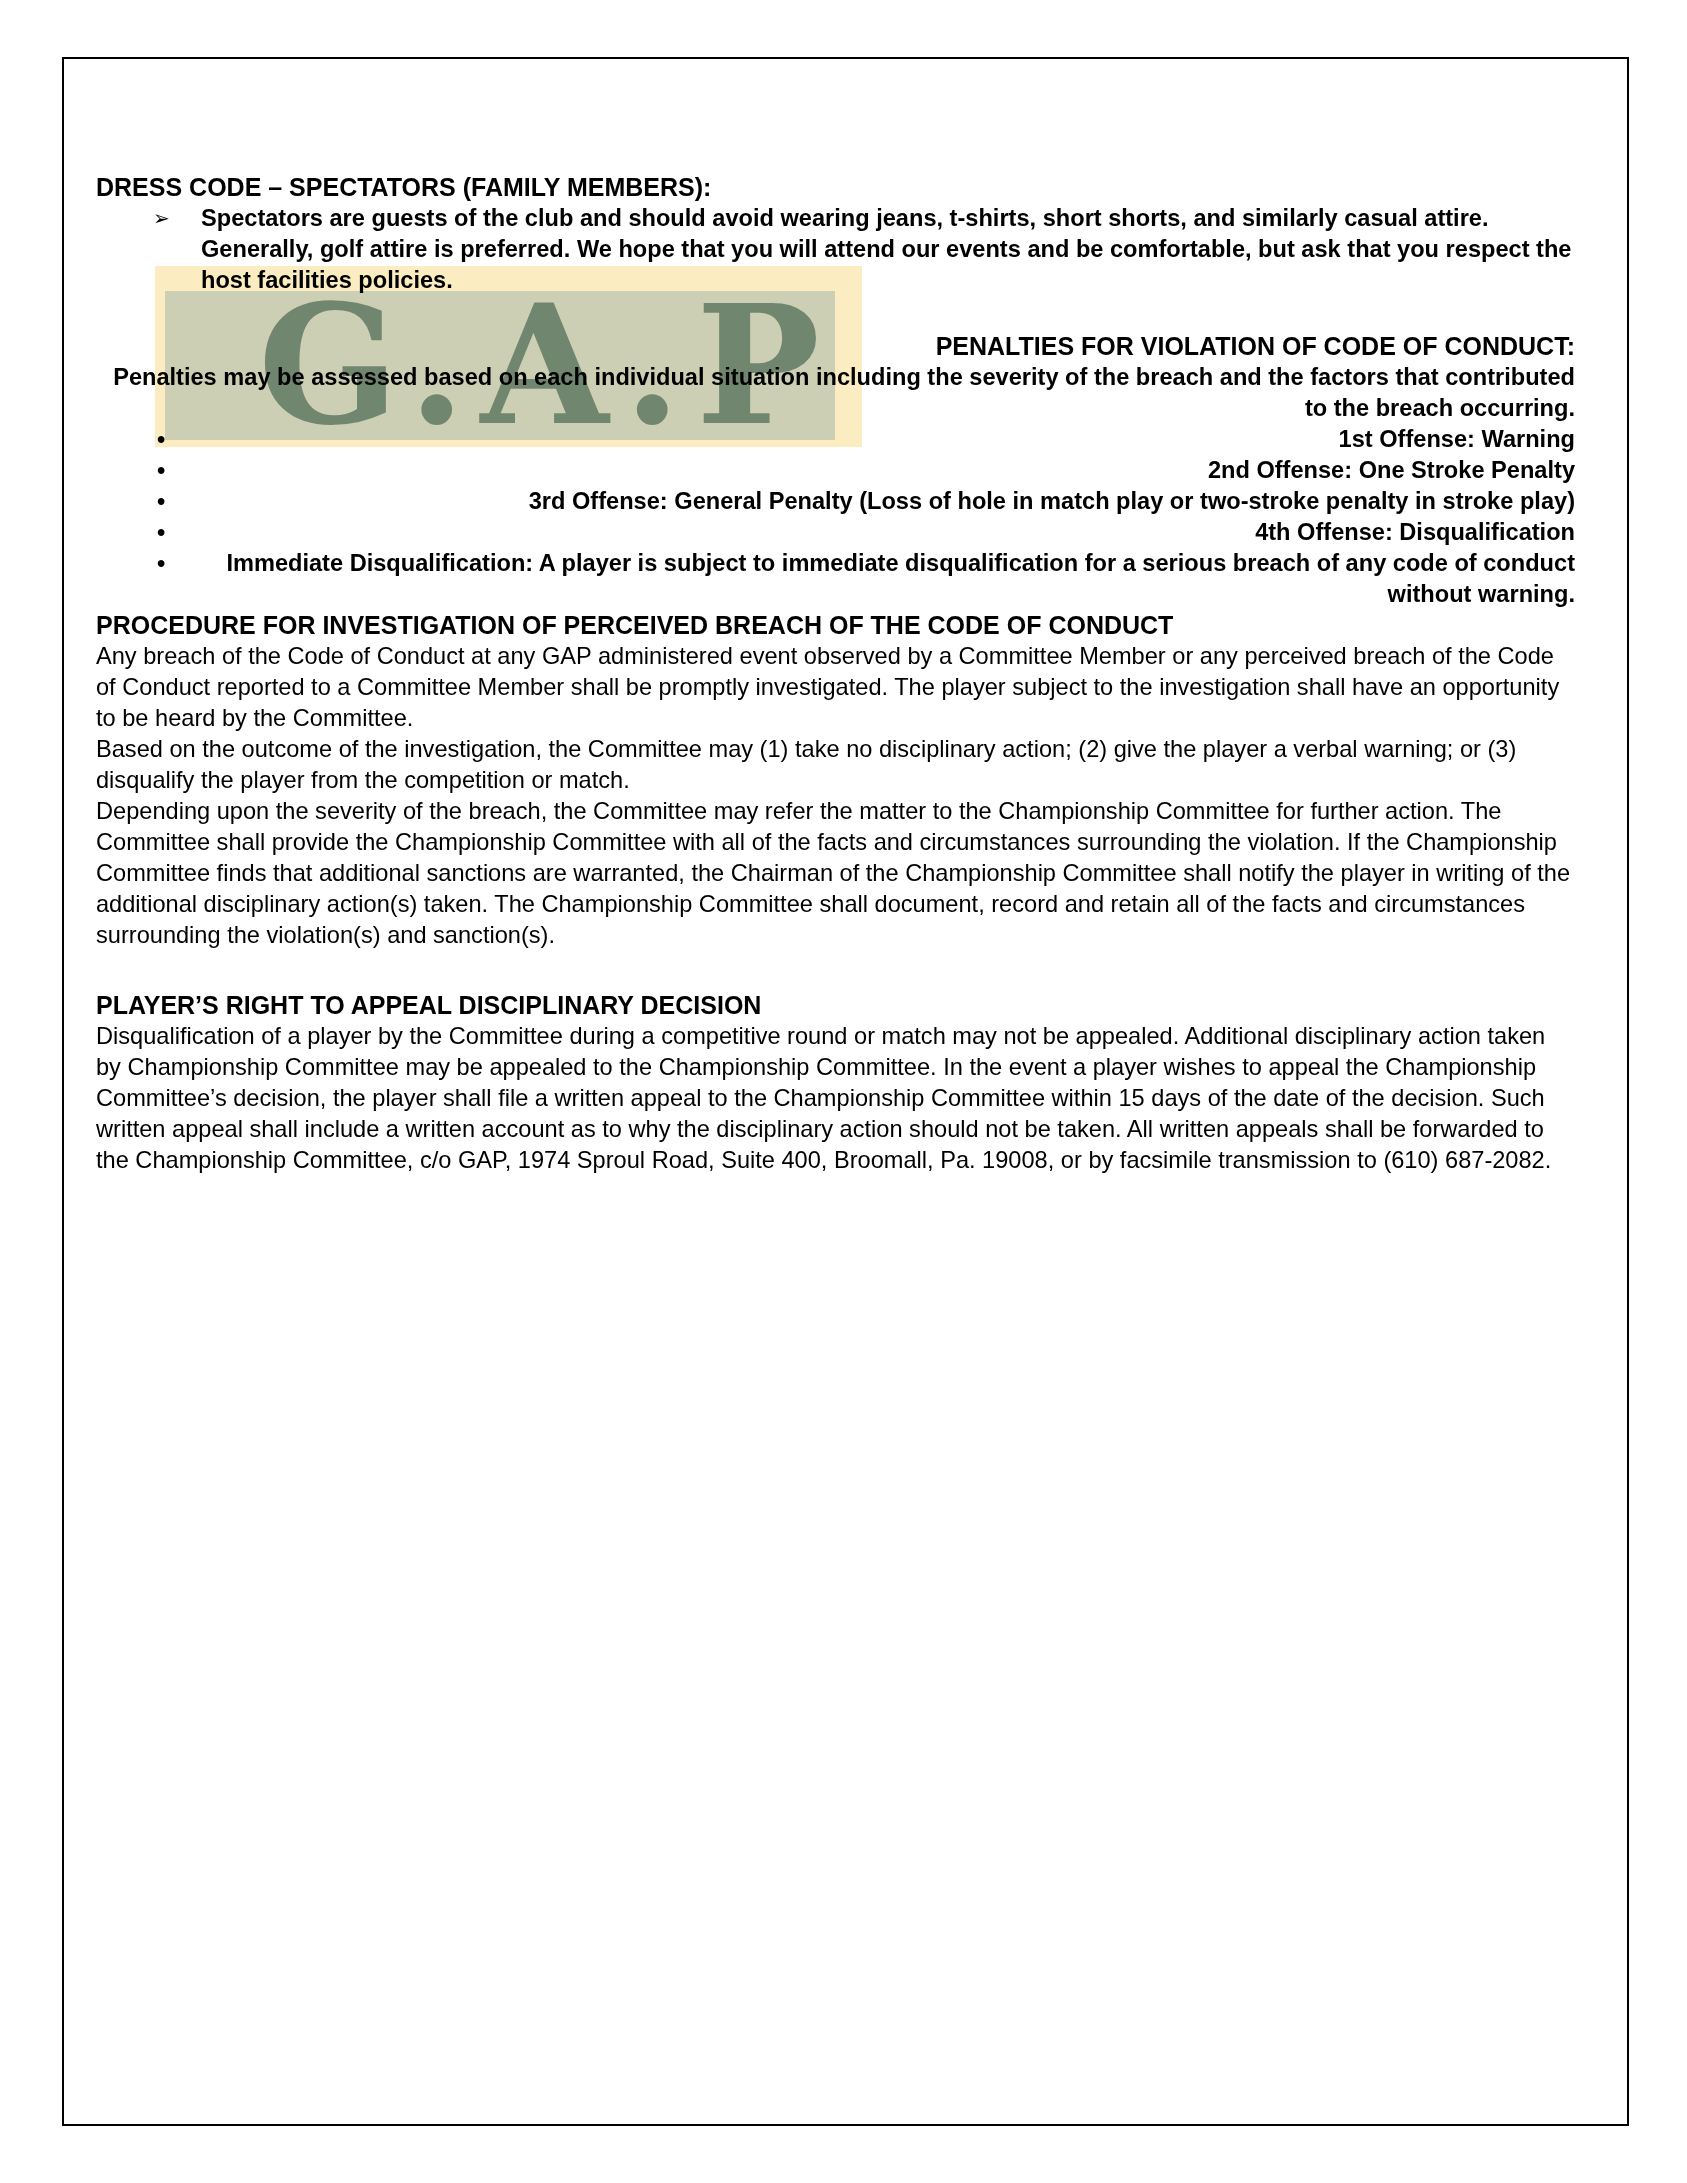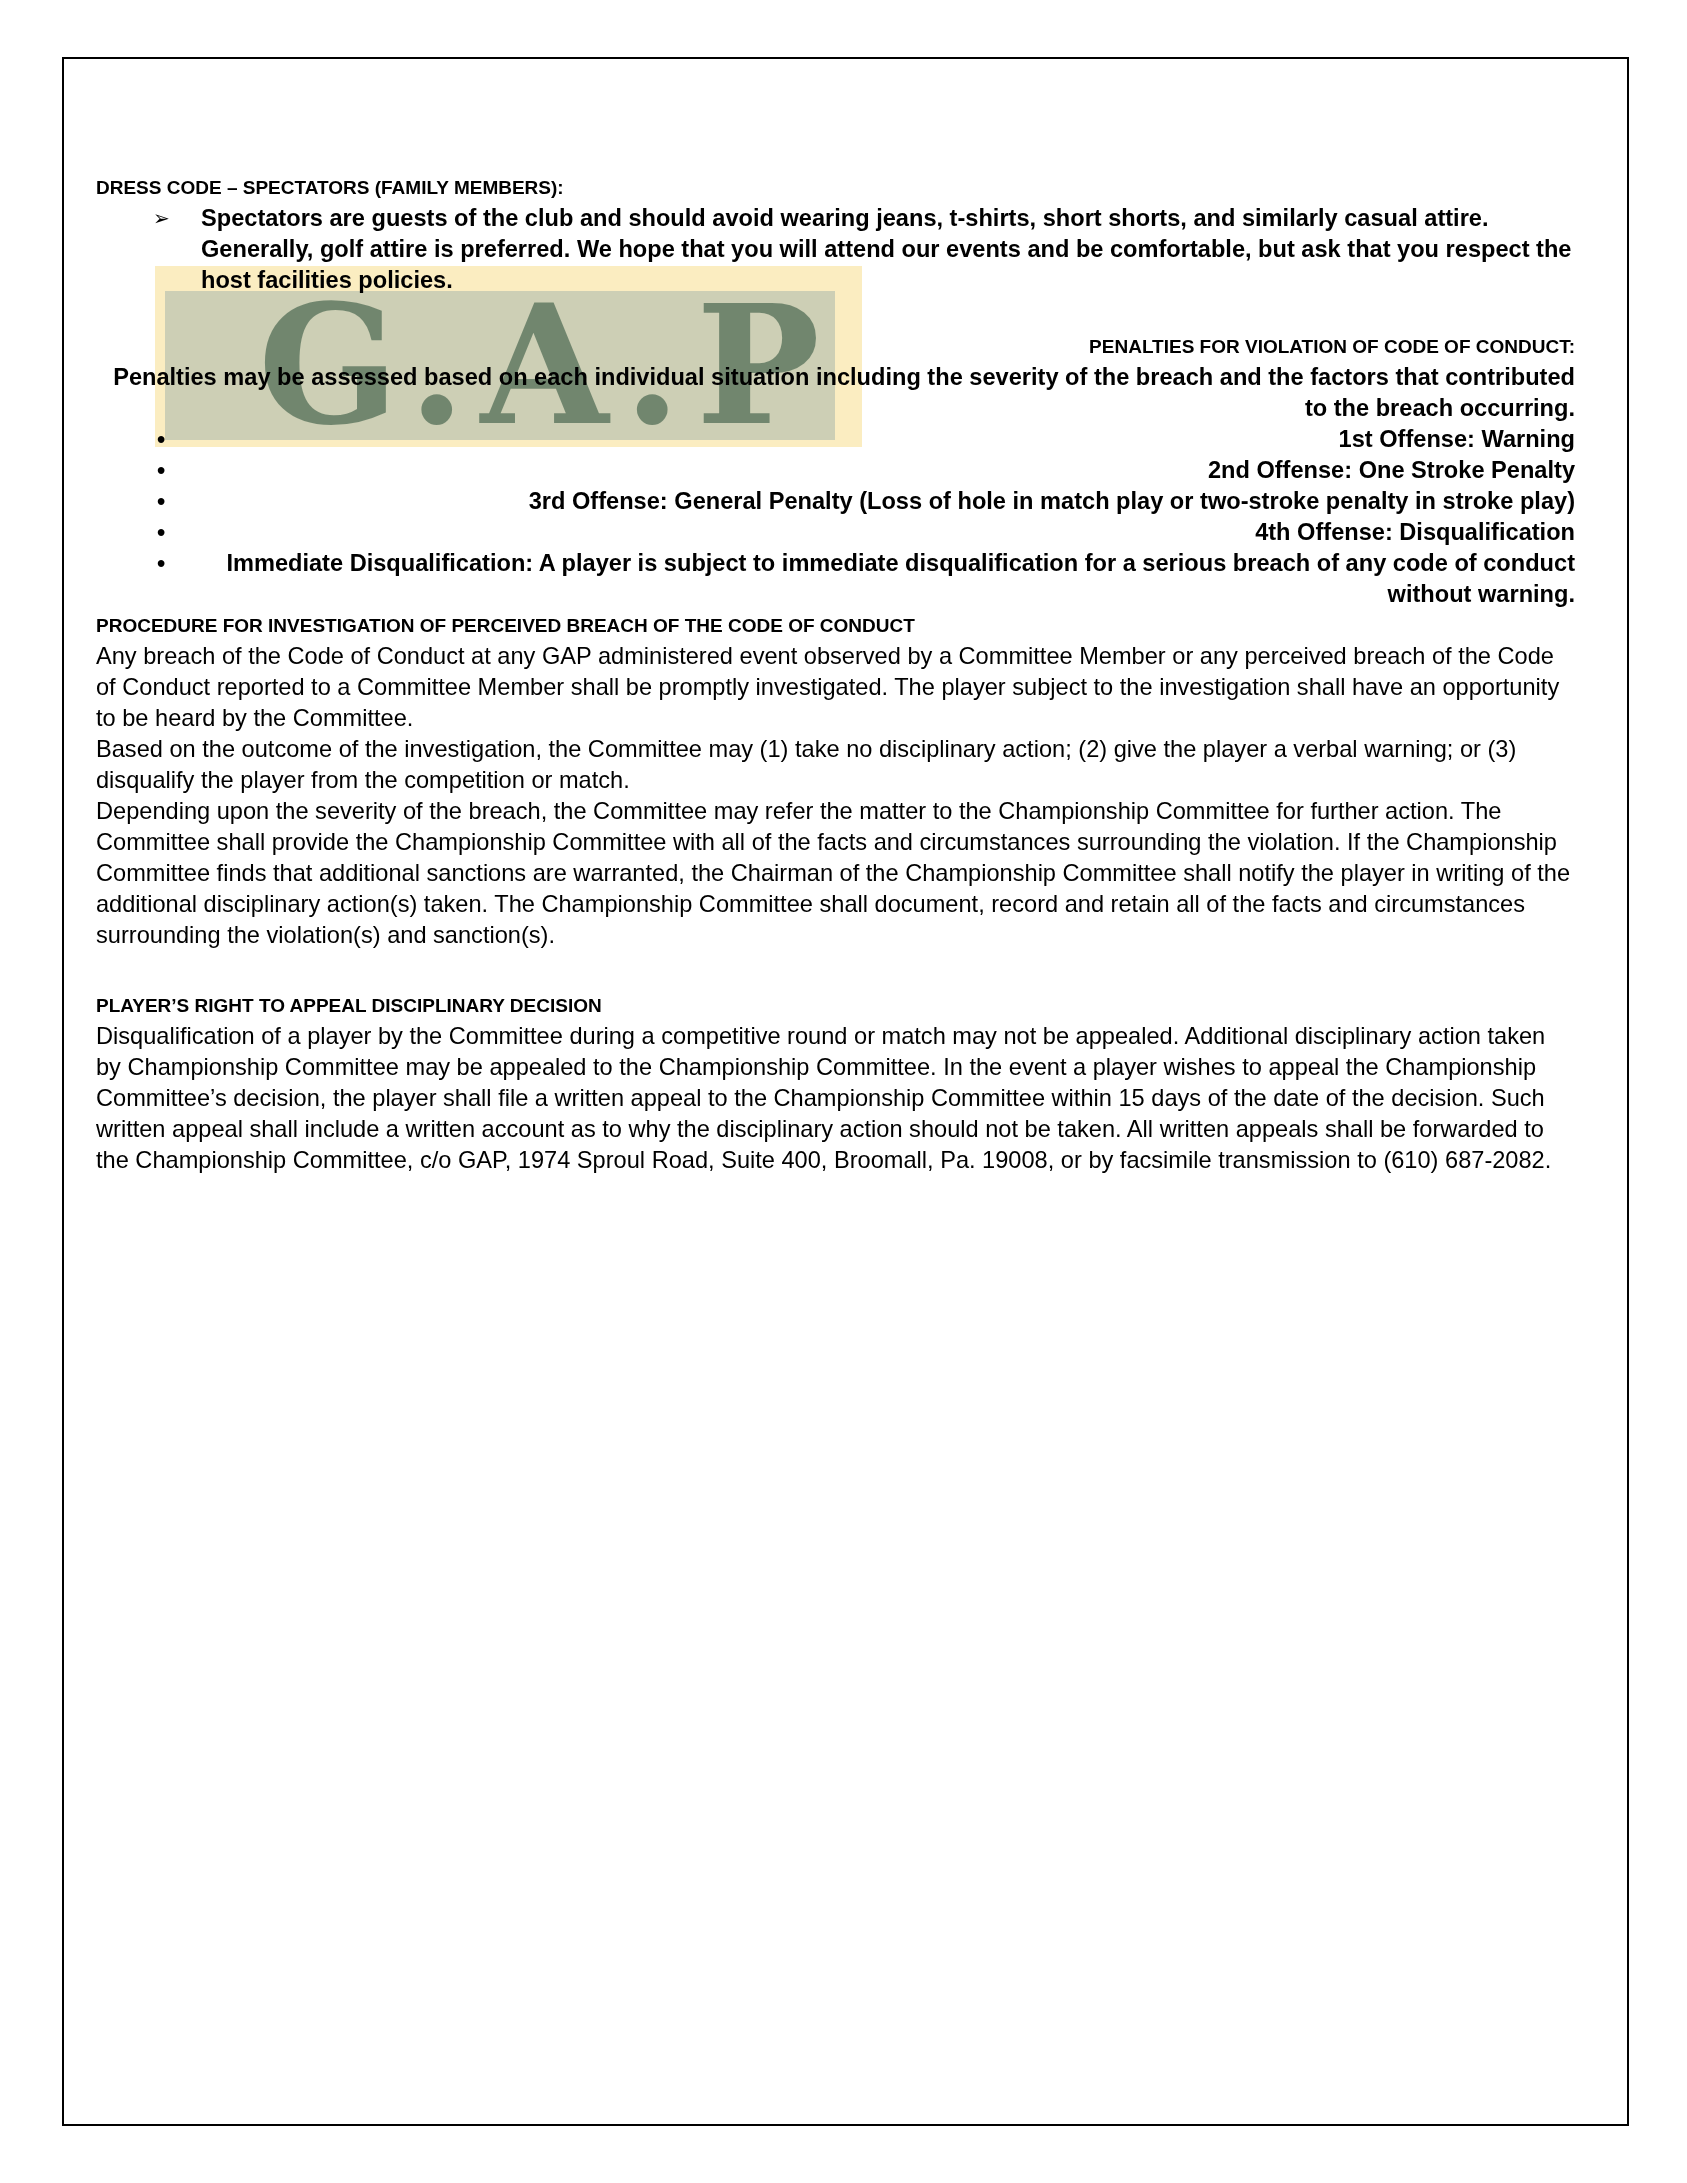--- a/index.html
+++ b/index.html
@@ -59,21 +59,21 @@
   .content {
     position: relative;
     z-index: 1;
     padding: 113px 52px 0 32px;
     color: #000000;
     font-size: 23.6px;
     line-height: 31px;
   }
   .h-bold {
     font-weight: bold;
-    font-size: 19px;
+    font-size: 25px;
     line-height: 31px;
   }
   .bold-body { font-weight: bold; }
   ul.doc-list { list-style: none; }
   ul.doc-list li {
     position: relative;
     padding-left: 105px;
     font-weight: bold;
   }
   ul.arrow-list li::before {

